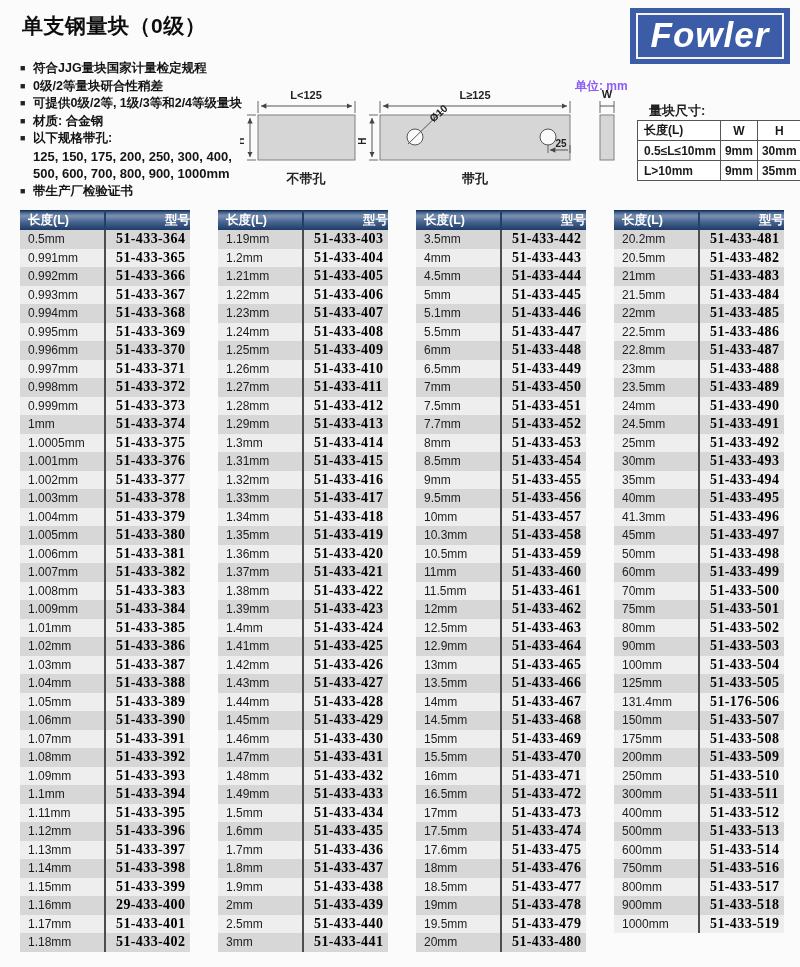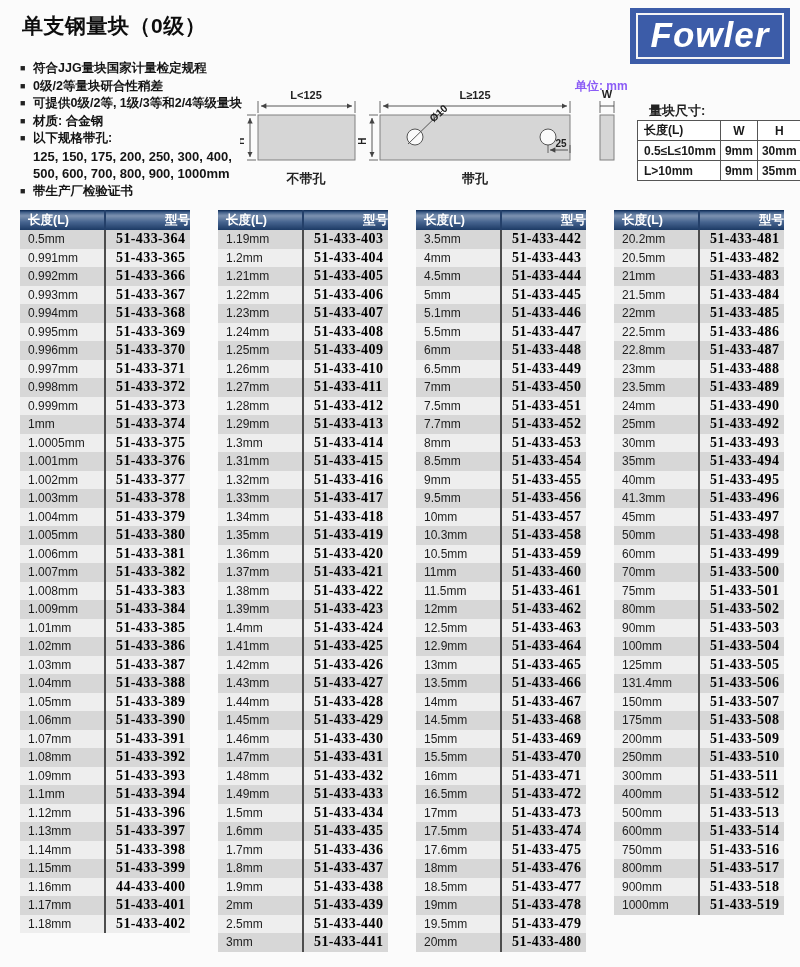--- a/index.html
+++ b/index.html
@@ -289,38 +289,42 @@
           </tr>
           <tr>
             <td class="len">1.09mm</td>
             <td class="model">51-433-393</td>
           </tr>
           <tr>
             <td class="len">1.1mm</td>
             <td class="model">51-433-394</td>
           </tr>
           <tr>
+            <td class="len">1.11mm</td>
+            <td class="model">51-433-395</td>
+          </tr>
+          <tr>
             <td class="len">1.12mm</td>
             <td class="model">51-433-396</td>
           </tr>
           <tr>
             <td class="len">1.13mm</td>
             <td class="model">51-433-397</td>
           </tr>
           <tr>
             <td class="len">1.14mm</td>
             <td class="model">51-433-398</td>
           </tr>
           <tr>
             <td class="len">1.15mm</td>
             <td class="model">51-433-399</td>
           </tr>
           <tr>
             <td class="len">1.16mm</td>
-            <td class="model">44-433-400</td>
+            <td class="model">29-433-400</td>
           </tr>
           <tr>
             <td class="len">1.17mm</td>
             <td class="model">51-433-401</td>
           </tr>
           <tr>
             <td class="len">1.18mm</td>
             <td class="model">51-433-402</td>
           </tr>
         </tbody>
@@ -705,20 +709,24 @@
           </tr>
           <tr>
             <td class="len">23.5mm</td>
             <td class="model">51-433-489</td>
           </tr>
           <tr>
             <td class="len">24mm</td>
             <td class="model">51-433-490</td>
           </tr>
           <tr>
+            <td class="len">24.5mm</td>
+            <td class="model">51-433-491</td>
+          </tr>
+          <tr>
             <td class="len">25mm</td>
             <td class="model">51-433-492</td>
           </tr>
           <tr>
             <td class="len">30mm</td>
             <td class="model">51-433-493</td>
           </tr>
           <tr>
             <td class="len">35mm</td>
             <td class="model">51-433-494</td>
@@ -762,21 +770,21 @@
           <tr>
             <td class="len">100mm</td>
             <td class="model">51-433-504</td>
           </tr>
           <tr>
             <td class="len">125mm</td>
             <td class="model">51-433-505</td>
           </tr>
           <tr>
             <td class="len">131.4mm</td>
-            <td class="model">51-433-506</td>
+            <td class="model">51-176-506</td>
           </tr>
           <tr>
             <td class="len">150mm</td>
             <td class="model">51-433-507</td>
           </tr>
           <tr>
             <td class="len">175mm</td>
             <td class="model">51-433-508</td>
           </tr>
           <tr>

